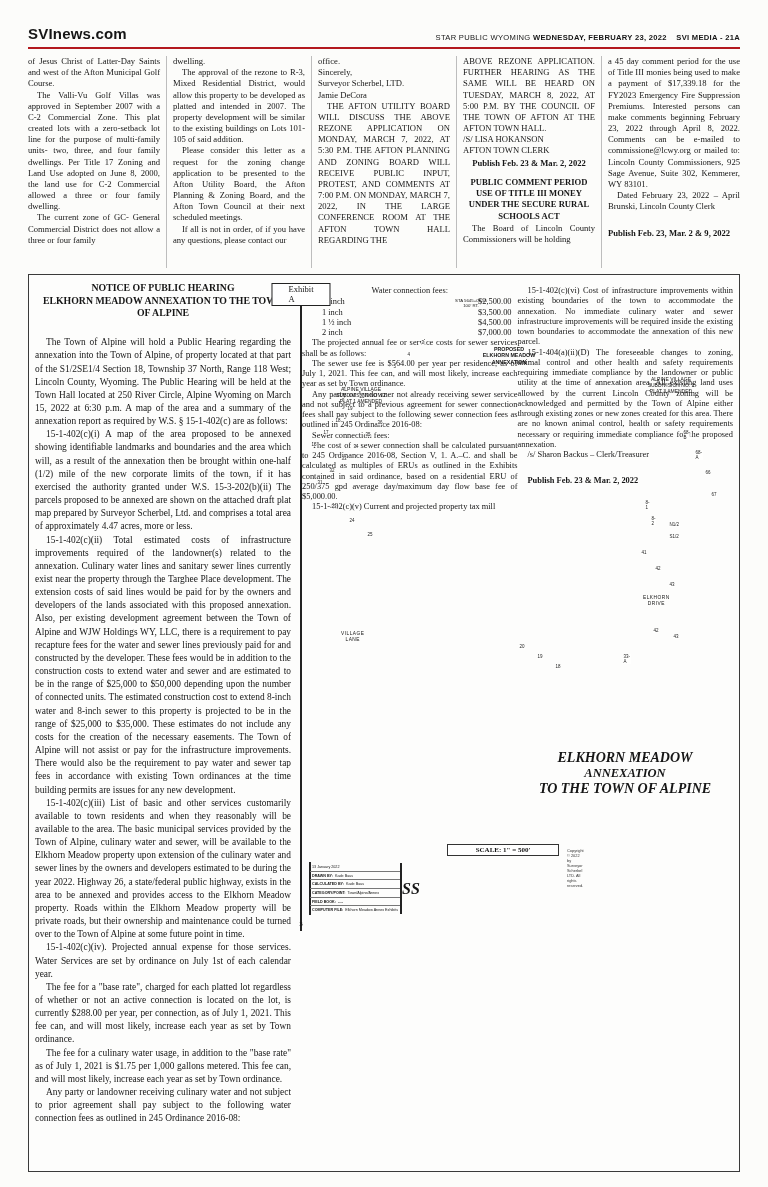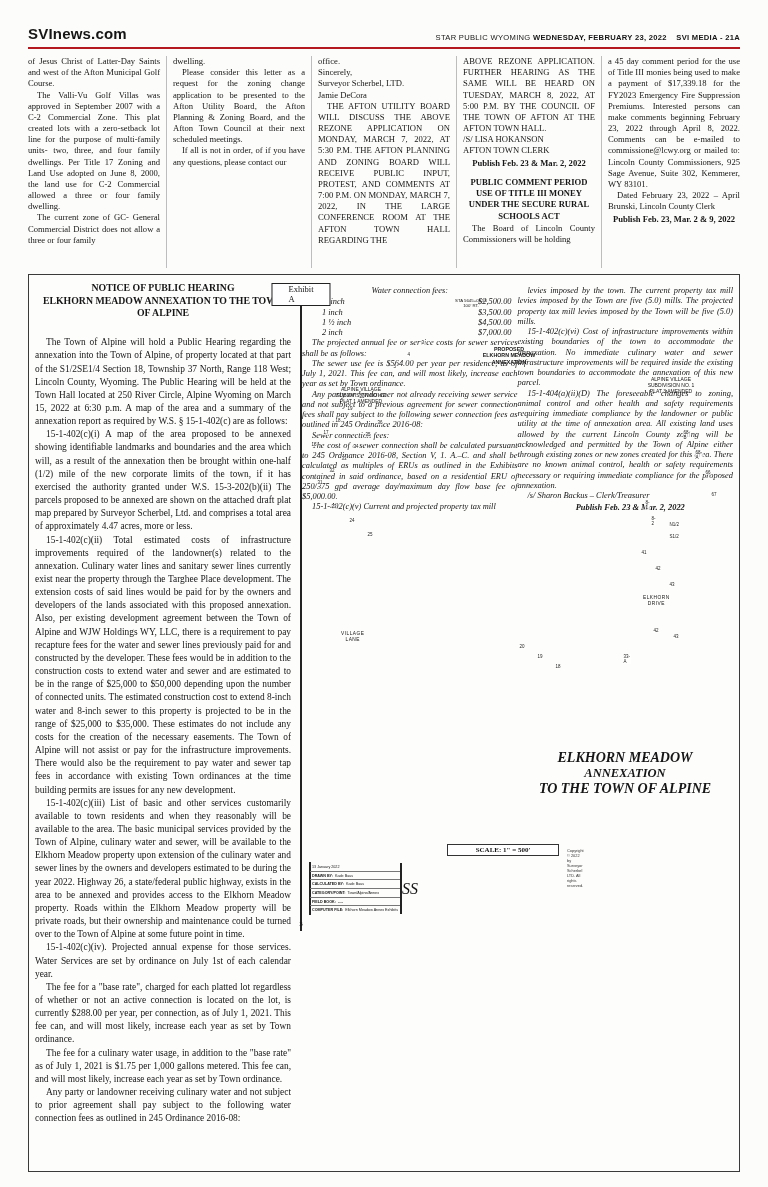--- a/index.html
+++ b/index.html
@@ -16,21 +16,21 @@
 
   
   .top-cols { display: flex; margin: 0 28px; height: 212px; overflow: hidden; }
   .tcol { flex: 1 1 0; padding: 0 6px; border-right: 1px solid #bdbdbd; font-size: 8.6px; line-height: 1.3; min-width: 0; }
   .tcol:first-child { padding-left: 0; }
   .tcol:last-child { border-right: none; padding-right: 0; }
   .tcol p { text-align: justify; text-indent: 9px; }
   p.noind { text-indent: 0; }
   p.leftline { text-align: left; text-indent: 0; }
   p.pubc { font-weight: bold; text-align: center; text-indent: 0; margin: 1px 0 8px; }
-  p.pubr { font-weight: bold; text-align: center; text-indent: 0; margin-top: 2px; }
+  p.pubr { font-weight: bold; text-align: left; text-indent: 0; margin-top: 16px; }
   p.subhead { font-weight: bold; text-align: center; text-indent: 0; margin: 0 3px 1px; line-height: 1.32; }
 
   
   .notice-box { margin: 6px 28px 0; border: 1px solid #3a3a3a; height: 898px; display: flex; gap: 9px; padding: 7px 6px; background: #fdfdfc; }
   .notice-left { flex: 0 0 256px; font-size: 9.4px; line-height: 1.4; text-align: justify; overflow: hidden; }
   .notice-left h2 { font-size: 9.8px; line-height: 1.3; text-align: center; margin-bottom: 16px; }
   .notice-left p { text-indent: 11px; }
   .notice-right { flex: 1 1 auto; display: flex; flex-direction: row; min-width: 0; }
 
   
@@ -51,24 +51,24 @@
   .surv-info { width: 128px; border-right: 1px solid #222; display: flex; flex-direction: column; }
   .si-row { flex: 1 1 0; border-bottom: 1px solid #777; font-size: 3.7px; padding: 0 2px; display: flex; gap: 2px; align-items: center; overflow: hidden; white-space: nowrap; }
   .si-row:last-child { border-bottom: none; }
   .si-label { font-weight: bold; }
   .surv-main { flex: 1 1 auto; text-align: center; padding-top: 2px; overflow: hidden; }
   .surv-name-row { display: flex; align-items: center; justify-content: center; gap: 5px; }
   .diamond { width: 9px; height: 9px; border: 1px solid #222; transform: rotate(45deg); display: inline-block; flex: 0 0 auto; }
   .surv-name { font-family: "Liberation Serif", serif; font-weight: bold; font-size: 13px; letter-spacing: .4px; white-space: nowrap; }
   .surv-sub { font-size: 4.4px; letter-spacing: 2.4px; margin-top: 1px; }
   .surv-addr { font-size: 3.6px; line-height: 1.35; color: #222; }
-  .surv-mono { width: 34px; border-left: 1px solid #222; display: flex; align-items: center; justify-content: center; font-family: "Liberation Serif", serif; font-style: italic; font-weight: normal; font-size: 16px; }
-
-  
-  .below-cols { display: flex; margin-top: 4px; flex: 1 1 auto; font-size: 8.4px; line-height: 1.22; overflow: hidden; font-style: italic; }
+  .surv-mono { width: 34px; border-left: 1px solid #222; display: flex; align-items: center; justify-content: center; font-family: "Liberation Serif", serif; font-style: italic; font-weight: bold; font-size: 16px; }
+
+  
+  .below-cols { display: flex; margin-top: 4px; flex: 1 1 auto; font-size: 8.4px; line-height: 1.22; overflow: hidden; }
   .bcol { flex: 1 1 0; text-align: justify; min-width: 0; }
   .bcol p { text-indent: 10px; }
   .fee-head { text-align: center; margin-bottom: 1px; }
   .fee-row { display: flex; justify-content: space-between; padding: 0 6px 0 20px; }
 </style>
 </head>
 <body>
 
 <div class="page">
 
@@ -83,20 +83,21 @@
   <div class="rule"></div>
 
   <section class="top-cols">
     <div class="tcol">
       <p class="noind">of Jesus Christ of Latter-Day Saints and west of the Afton Municipal Golf Course.</p>
       <p>The Valli-Vu Golf Villas was approved in September 2007 with a C-2 Commercial Zone. This plat created lots with a zero-setback lot line for the purpose of multi-family units- two, three, and four family dwellings. Per Title 17 Zoning and Land Use adopted on June 8, 2000, the land use for C-2 Commercial allowed a three or four family dwelling.</p>
       <p>The current zone of GC- General Commercial District does not allow a three or four family</p>
     </div>
     <div class="tcol">
       <p class="noind">dwelling.</p>
+      <p>The approval of the rezone to R-3, Mixed Residential District, would allow this property to be developed as platted and intended in 2007. The property development will be similar to the existing buildings on Lots 101-105 of said addition.</p>
       <p>Please consider this letter as a request for the zoning change application to be presented to the Afton Utility Board, the Afton Planning &amp; Zoning Board, and the Afton Town Council at their next scheduled meetings.</p>
       <p>If all is not in order, of if you have any questions, please contact our</p>
     </div>
     <div class="tcol">
       <p class="noind">office.</p>
       <p class="leftline">Sincerely,</p>
       <p class="leftline">Surveyor Scherbel, LTD.</p>
       <p class="leftline">Jamie DeCora</p>
       <p>THE AFTON UTILITY BOARD WILL DISCUSS THE ABOVE REZONE APPLICATION ON MONDAY, MARCH 7, 2022, AT 5:30 P.M. THE AFTON PLANNING AND ZONING BOARD WILL RECEIVE PUBLIC INPUT, PROTEST, AND COMMENTS AT 7:00 P.M. ON MONDAY, MARCH 7, 2022, IN THE LARGE CONFERENCE ROOM AT THE AFTON TOWN HALL REGARDING THE</p>
     </div>
@@ -350,21 +351,20 @@
               <span>$7,000.00</span>
             </div>
           <p>The projected annual fee or service costs for sewer services shall be as follows:</p>
           <p>The sewer use fee is $564.00 per year per residence, as of July 1, 2021. This fee can, and will most likely, increase each year as set by Town ordinance.</p>
           <p>Any party or landowner not already receiving sewer service and not subject to a previous agreement for sewer connection fees shall pay subject to the following sewer connection fees as outlined in 245 Ordinance 2016-08:</p>
           <p class="noind">Sewer connection fees:</p>
           <p>The cost of a sewer connection shall be calculated pursuant to 245 Ordinance 2016-08, Section V, 1. A.–C. and shall be calculated as multiples of ERUs as outlined in the Exhibits contained in said ordinance, based on a residential ERU of 250/375 gpd average day/maximum day flow base fee of $5,000.00.</p>
           <p>15-1-402(c)(v) Current and projected property tax mill</p>
         </div>
         <div class="bcol">
-          <p class="noind">levies imposed by the town. The current property tax mill levies imposed by the Town are five (5.0) mills. The projected property tax mill levies imposed by the Town will be five (5.0) mills.</p>
           <p>15-1-402(c)(vi) Cost of infrastructure improvements within existing boundaries of the town to accommodate the annexation. No immediate culinary water and sewer infrastructure improvements will be required inside the existing town boundaries to accommodate the annexation of this new parcel.</p>
           <p>15-1-404(a)(ii)(D) The foreseeable changes to zoning, animal control and other health and safety requirements requiring immediate compliance by the landowner or public utility at the time of annexation area. All existing land uses allowed by the current Lincoln County zoning will be acknowledged and permitted by the Town of Alpine either through existing zones or new zones created for this area. There are no known animal control, health or safety requirements necessary or requiring immediate compliance for the pro­posed annexation.</p>
           <p>/s/ Sharon Backus – Clerk/Treasurer</p>
           <p class="pubr">Publish Feb. 23 &amp; Mar. 2, 2022</p>
         </div>
       </div>
 
     </div>
   </section>
 </div>

